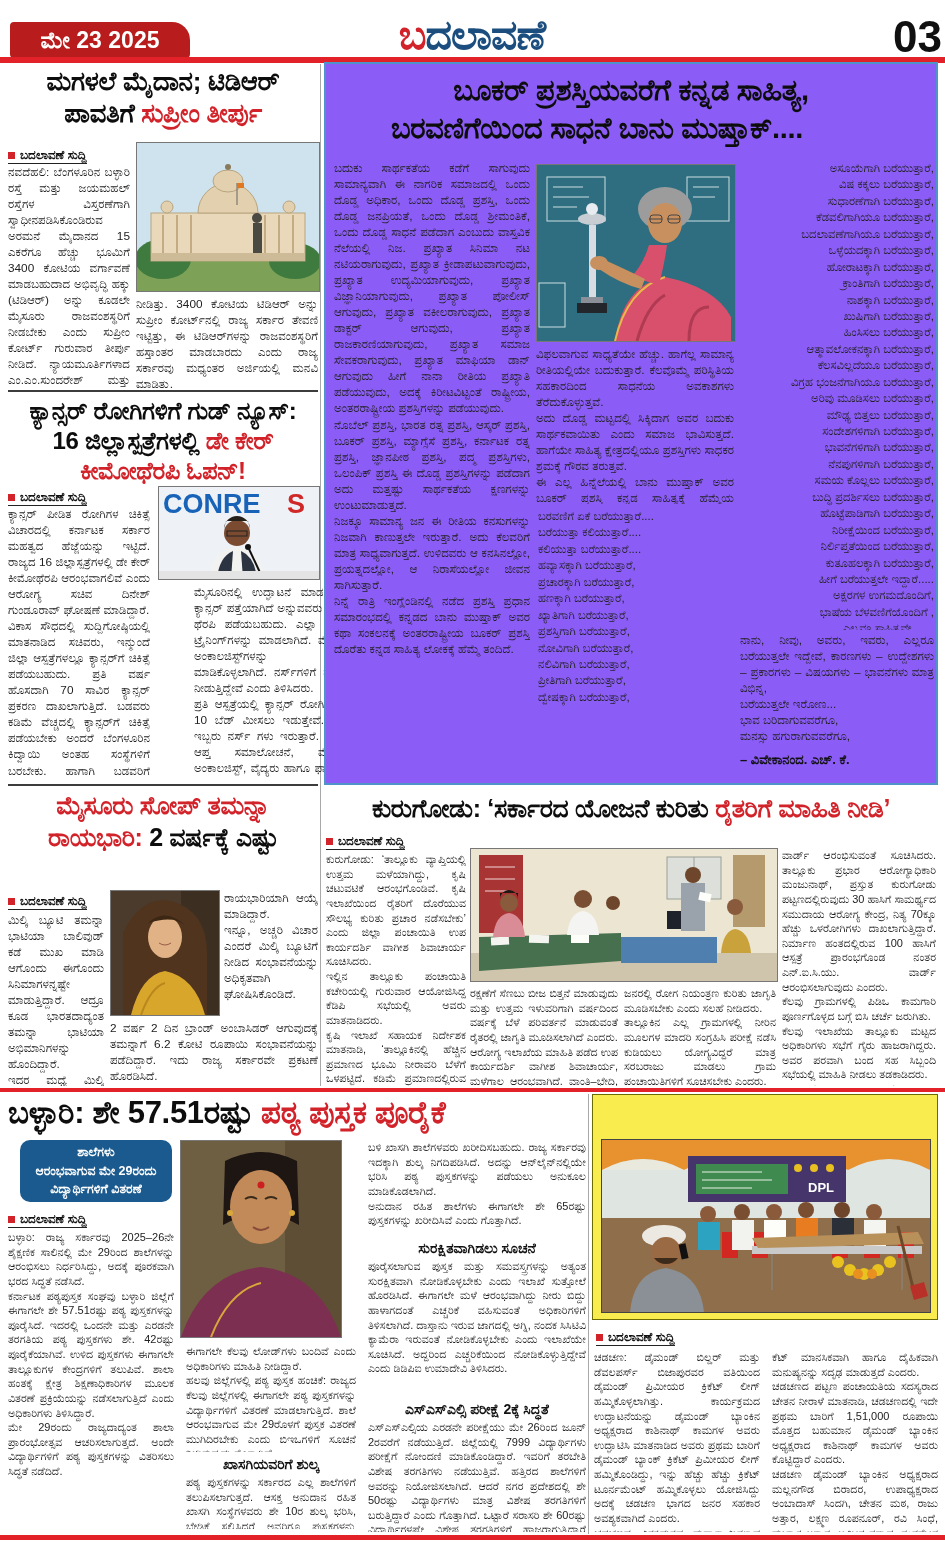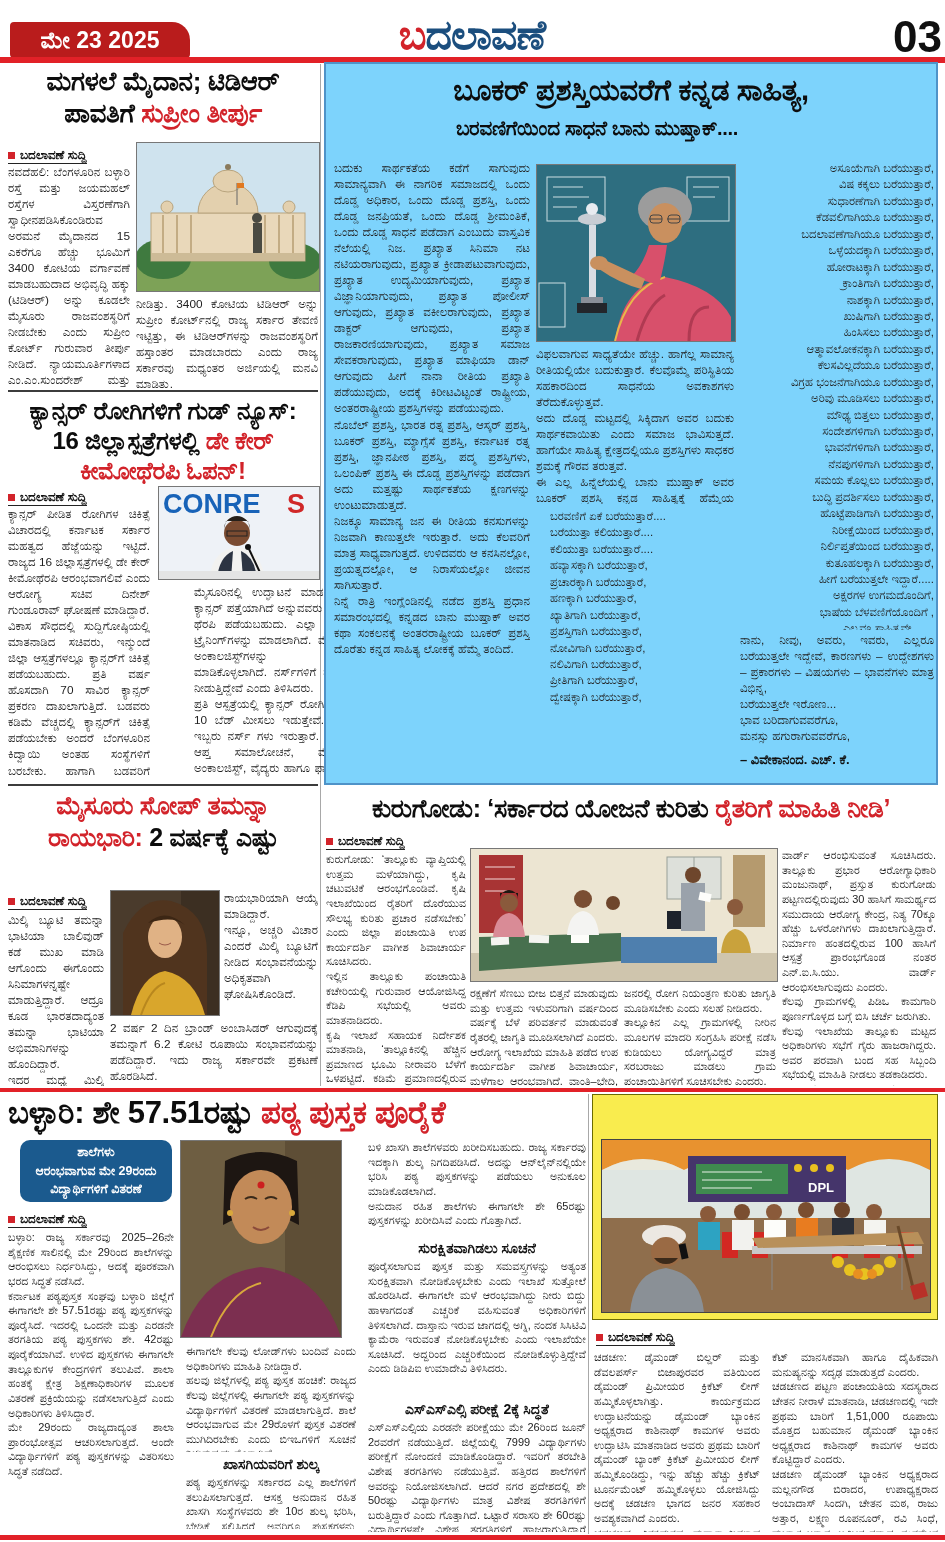--- a/index.html
+++ b/index.html
@@ -8,21 +8,21 @@
   .hl{font-weight:700;text-align:center;color:#0d0d0d;letter-spacing:-0.3px;}
   .red{color:#d2232a;}
   .txt{font-size:11.8px;line-height:1.36;text-align:justify;color:#222;overflow:hidden;white-space:pre-line;}
   .txt-sm{font-size:11px;line-height:1.33;}
   .byline{font-size:12px;font-weight:700;color:#111;border-bottom:1.5px solid #222;padding-bottom:1px;white-space:nowrap;}
   .byline .sq{display:inline-block;width:7px;height:7px;background:#d2232a;margin-right:5px;}
   .ph{overflow:hidden;border:1px solid #777;background:#ddd;}
   .subhead{font-weight:700;text-align:center;font-size:14px;color:#111;margin:4px 0 2px 0;white-space:normal;}
   .vrule{width:1px;background:#a8a8a8;}
   .hrule-red{background:#e22128;}
-  .booker-box{background:#7dd3fc;border:2px solid #4f93c8;box-sizing:border-box;}
+  .booker-box{background:#8b5cf6;border:2px solid #4f93c8;box-sizing:border-box;}
   .yellow-box{background:#f9ec4e;border:1px solid #6b6b00;box-sizing:border-box;}
   .blue-box{background:#1b5a8e;color:#fff;border-radius:10px;font-weight:700;font-size:12.5px;text-align:center;display:flex;align-items:center;justify-content:center;white-space:pre-line;line-height:1.5;}
   .datebox{background:#b91c1c;color:#fff;font-weight:700;font-size:23px;display:flex;align-items:center;justify-content:center;border-radius:4px 18px 4px 4px;}
   .masthead{font-size:41px;font-weight:700;text-align:center;color:#1b4e7e;letter-spacing:-1px;}
   .pagenum{font-size:44px;font-weight:700;color:#101010;}
   .author{font-weight:700;font-size:13px;color:#111;}
   .list-lines{font-size:11.5px;line-height:1.43;text-align:left;}
 </style>
 </head>
 <body>
@@ -130,21 +130,21 @@
     </div>
     <div class="abs txt" style="left:0;top:124px;width:96px;height:174px;">ಮಿಲ್ಕಿ ಬ್ಯೂಟಿ ತಮನ್ನಾ ಭಾಟಿಯಾ ಬಾಲಿವುಡ್ ಕಡೆ ಮುಖ ಮಾಡಿ ಆಗೊಂದು ಈಗೊಂದು ಸಿನಿಮಾಗಳನ್ನಷ್ಟೇ ಮಾಡುತ್ತಿದ್ದಾರೆ. ಆದ್ರೂ ಕೂಡ ಭಾರತದಾದ್ಯಂತ ತಮನ್ನಾ ಭಾಟಿಯಾ ಅಭಿಮಾನಿಗಳನ್ನು ಹೊಂದಿದ್ದಾರೆ.
 ಇದರ ಮಧ್ಯೆ ಮಿಲ್ಕಿ ಬ್ಯೂಟಿಯನ್ನು ಕರ್ನಾಟಕ ಸರ್ಕಾರ ಮೈಸೂರು ಸ್ಯಾಂಡಲ್ ಸೋಪ್</div>
     <div class="abs txt" style="left:216px;top:102px;width:94px;height:128px;">ರಾಯಭಾರಿಯಾಗಿ ಆಯ್ಕೆ ಮಾಡಿದ್ದಾರೆ.
 ಇನ್ನೂ, ಅಚ್ಚರಿ ವಿಚಾರ ಎಂದರೆ ಮಿಲ್ಕಿ ಬ್ಯೂಟಿಗೆ ನೀಡಿದ ಸಂಭಾವನೆಯನ್ನು ಅಧಿಕೃತವಾಗಿ ಘೋಷಿಸಿಕೊಂಡಿದೆ.</div>
     <div class="abs txt" style="left:102px;top:232px;width:208px;height:66px;">2 ವರ್ಷ 2 ದಿನ ಬ್ರಾಂಡ್ ಅಂಬಾಸಿಡರ್ ಆಗುವುದಕ್ಕೆ ತಮನ್ನಾಗೆ 6.2 ಕೋಟಿ ರೂಪಾಯಿ ಸಂಭಾವನೆಯನ್ನು ಪಡೆದಿದ್ದಾರೆ. ಇದು ರಾಜ್ಯ ಸರ್ಕಾರವೇ ಪ್ರಕಟಣೆ ಹೊರಡಿಸಿದೆ.</div>
   </div>
 
   <div class="abs booker-box" style="left:324px;top:62px;width:614px;height:723px;">
     <div class="abs hl" style="left:0;top:8px;width:610px;font-size:29px;line-height:37px;">ಬೂಕರ್ ಪ್ರಶಸ್ತಿಯವರೆಗೆ ಕನ್ನಡ ಸಾಹಿತ್ಯ,</div>
-    <div class="abs hl" style="left:0;top:46px;width:542px;font-size:20px;line-height:37px;">ಬರವಣಿಗೆಯಿಂದ ಸಾಧನೆ ಬಾನು ಮುಷ್ತಾಕ್....</div>
+    <div class="abs hl" style="left:0;top:46px;width:542px;font-size:29px;line-height:37px;">ಬರವಣಿಗೆಯಿಂದ ಸಾಧನೆ ಬಾನು ಮುಷ್ತಾಕ್....</div>
     <div class="abs txt" style="left:8px;top:96px;width:196px;height:614px;">ಬದುಕು ಸಾರ್ಥಕತೆಯ ಕಡೆಗೆ ಸಾಗುವುದು ಸಾಮಾನ್ಯವಾಗಿ ಈ ನಾಗರಿಕ ಸಮಾಜದಲ್ಲಿ ಒಂದು ದೊಡ್ಡ ಅಧಿಕಾರ, ಒಂದು ದೊಡ್ಡ ಪ್ರಶಸ್ತಿ, ಒಂದು ದೊಡ್ಡ ಜನಪ್ರಿಯತೆ, ಒಂದು ದೊಡ್ಡ ಶ್ರೀಮಂತಿಕೆ, ಒಂದು ದೊಡ್ಡ ಸಾಧನೆ ಪಡೆದಾಗ ಎಂಬುದು ವಾಸ್ತವಿಕ ನೆಲೆಯಲ್ಲಿ ನಿಜ. ಪ್ರಖ್ಯಾತ ಸಿನಿಮಾ ನಟ ನಟಿಯರಾಗುವುದು, ಪ್ರಖ್ಯಾತ ಕ್ರೀಡಾಪಟುವಾಗುವುದು, ಪ್ರಖ್ಯಾತ ಉದ್ಯಮಿಯಾಗುವುದು, ಪ್ರಖ್ಯಾತ ವಿಜ್ಞಾನಿಯಾಗುವುದು, ಪ್ರಖ್ಯಾತ ಪೋಲೀಸ್ ಆಗುವುದು, ಪ್ರಖ್ಯಾತ ವಕೀಲರಾಗುವುದು, ಪ್ರಖ್ಯಾತ ಡಾಕ್ಟರ್ ಆಗುವುದು, ಪ್ರಖ್ಯಾತ ರಾಜಕಾರಣಿಯಾಗುವುದು, ಪ್ರಖ್ಯಾತ ಸಮಾಜ ಸೇವಕರಾಗುವುದು, ಪ್ರಖ್ಯಾತ ಮಾಫಿಯಾ ಡಾನ್ ಆಗುವುದು ಹೀಗೆ ನಾನಾ ರೀತಿಯ ಪ್ರಖ್ಯಾತಿ ಪಡೆಯುವುದು, ಅದಕ್ಕೆ ಕಿರೀಟವಿಟ್ಟಂತೆ ರಾಷ್ಟ್ರೀಯ, ಅಂತರರಾಷ್ಟ್ರೀಯ ಪ್ರಶಸ್ತಿಗಳನ್ನು ಪಡೆಯುವುದು.
 ನೊಬೆಲ್ ಪ್ರಶಸ್ತಿ, ಭಾರತ ರತ್ನ ಪ್ರಶಸ್ತಿ, ಆಸ್ಕರ್ ಪ್ರಶಸ್ತಿ, ಬೂಕರ್ ಪ್ರಶಸ್ತಿ, ಮ್ಯಾಗ್ಸೆಸೆ ಪ್ರಶಸ್ತಿ, ಕರ್ನಾಟಕ ರತ್ನ ಪ್ರಶಸ್ತಿ, ಜ್ಞಾನಪೀಠ ಪ್ರಶಸ್ತಿ, ಪದ್ಮ ಪ್ರಶಸ್ತಿಗಳು, ಒಲಂಪಿಕ್ ಪ್ರಶಸ್ತಿ ಈ ದೊಡ್ಡ ಪ್ರಶಸ್ತಿಗಳನ್ನು ಪಡೆದಾಗ ಅದು ಮತ್ತಷ್ಟು ಸಾರ್ಥಕತೆಯ ಕ್ಷಣಗಳನ್ನು ಉಂಟುಮಾಡುತ್ತದೆ.
 ನಿಜಕ್ಕೂ ಸಾಮಾನ್ಯ ಜನ ಈ ರೀತಿಯ ಕನಸುಗಳನ್ನು ನಿಜವಾಗಿ ಕಾಣುತ್ತಲೇ ಇರುತ್ತಾರೆ. ಅದು ಕೆಲವರಿಗೆ ಮಾತ್ರ ಸಾಧ್ಯವಾಗುತ್ತದೆ. ಉಳಿದವರು ಆ ಕನಸಿನಲ್ಲೋ, ಪ್ರಯತ್ನದಲ್ಲೋ, ಆ ನಿರಾಸೆಯಲ್ಲೋ ಜೀವನ ಸಾಗಿಸುತ್ತಾರೆ.
 ನಿನ್ನೆ ರಾತ್ರಿ ಇಂಗ್ಲೆಂಡಿನಲ್ಲಿ ನಡೆದ ಪ್ರಶಸ್ತಿ ಪ್ರಧಾನ ಸಮಾರಂಭದಲ್ಲಿ ಕನ್ನಡದ ಬಾನು ಮುಷ್ತಾಕ್ ಅವರ ಕಥಾ ಸಂಕಲನಕ್ಕೆ ಅಂತರರಾಷ್ಟ್ರೀಯ ಬೂಕರ್ ಪ್ರಶಸ್ತಿ ದೊರೆತು ಕನ್ನಡ ಸಾಹಿತ್ಯ ಲೋಕಕ್ಕೆ ಹೆಮ್ಮೆ ತಂದಿದೆ.</div>
     <div class="abs ph" style="left:210px;top:100px;width:198px;height:176px;">
       <svg width="198" height="176" viewBox="0 0 198 176">
         <rect width="198" height="176" fill="#2e6e80"></rect>
         <g stroke="#e8f2f4" fill="none" opacity="0.85">
           <rect x="10" y="12" width="58" height="44"></rect>
             <rect x="150" y="12" width="42" height="44"></rect>
@@ -166,21 +166,21 @@
         <path d="M100 176 Q110 140 128 130 M152 176 Q152 142 172 142" stroke="#b03a52" fill="none" stroke-width="3"></path>
         <path d="M78 176 Q90 124 128 112" stroke="#e8b84a" fill="none" stroke-width="2"></path>
         <path d="M112 80 Q106 100 94 112 L122 120 Q128 96 130 80 z" fill="#d8506b"></path>
         <path d="M70 96 Q92 106 108 114 L104 124 Q82 118 62 104 z" fill="#c9905f"></path>
         <ellipse cx="62" cy="98" rx="9" ry="7" fill="#c9905f"></ellipse>
       </svg>
     </div>
     <div class="abs txt" style="left:210px;top:282px;width:198px;height:158px;">ವಿಫಲವಾಗುವ ಸಾಧ್ಯತೆಯೇ ಹೆಚ್ಚು. ಹಾಗೆಲ್ಲ ಸಾಮಾನ್ಯ ರೀತಿಯಲ್ಲಿಯೇ ಬದುಕುತ್ತಾರೆ. ಕೆಲವೊಮ್ಮೆ ಪರಿಸ್ಥಿತಿಯ ಸಹಕಾರದಿಂದ ಸಾಧನೆಯ ಅವಕಾಶಗಳು ತೆರೆದುಕೊಳ್ಳುತ್ತವೆ.
 ಅದು ದೊಡ್ಡ ಮಟ್ಟದಲ್ಲಿ ಸಿಕ್ಕಿದಾಗ ಅವರ ಬದುಕು ಸಾರ್ಥಕವಾಯಿತು ಎಂದು ಸಮಾಜ ಭಾವಿಸುತ್ತದೆ. ಹಾಗೆಯೇ ಸಾಹಿತ್ಯ ಕ್ಷೇತ್ರದಲ್ಲಿಯೂ ಪ್ರಶಸ್ತಿಗಳು ಸಾಧಕರ ಶ್ರಮಕ್ಕೆ ಗೌರವ ತರುತ್ತವೆ.
 ಈ ಎಲ್ಲ ಹಿನ್ನೆಲೆಯಲ್ಲಿ ಬಾನು ಮುಷ್ತಾಕ್ ಅವರ ಬೂಕರ್ ಪ್ರಶಸ್ತಿ ಕನ್ನಡ ಸಾಹಿತ್ಯಕ್ಕೆ ಹೆಮ್ಮೆಯ ಕ್ಷಣವಾಗಿದೆ. ಬರವಣಿಗೆ ಕುರಿತು ಯೋಚಿಸಿದಾಗ...</div>
-    <div class="abs txt list-lines" style="left:224px;top:444px;width:198px;height:266px;text-align:left;">ಬರವಣಿಗೆ ಏಕೆ ಬರೆಯುತ್ತಾರೆ....
+    <div class="abs txt list-lines" style="left:212px;top:444px;width:198px;height:266px;text-align:left;">ಬರವಣಿಗೆ ಏಕೆ ಬರೆಯುತ್ತಾರೆ....
 ಬರೆಯುತ್ತಾ ಕಲಿಯುತ್ತಾರೆ....
 ಕಲಿಯುತ್ತಾ ಬರೆಯುತ್ತಾರೆ....
 ಹವ್ಯಾಸಕ್ಕಾಗಿ ಬರೆಯುತ್ತಾರೆ,
 ಪ್ರಚಾರಕ್ಕಾಗಿ ಬರೆಯುತ್ತಾರೆ,
 ಹಣಕ್ಕಾಗಿ ಬರೆಯುತ್ತಾರೆ,
 ಖ್ಯಾತಿಗಾಗಿ ಬರೆಯುತ್ತಾರೆ,
 ಪ್ರಶಸ್ತಿಗಾಗಿ ಬರೆಯುತ್ತಾರೆ,
 ನೋವಿಗಾಗಿ ಬರೆಯುತ್ತಾರೆ,
 ನಲಿವಿಗಾಗಿ ಬರೆಯುತ್ತಾರೆ,
 ಪ್ರೀತಿಗಾಗಿ ಬರೆಯುತ್ತಾರೆ,

